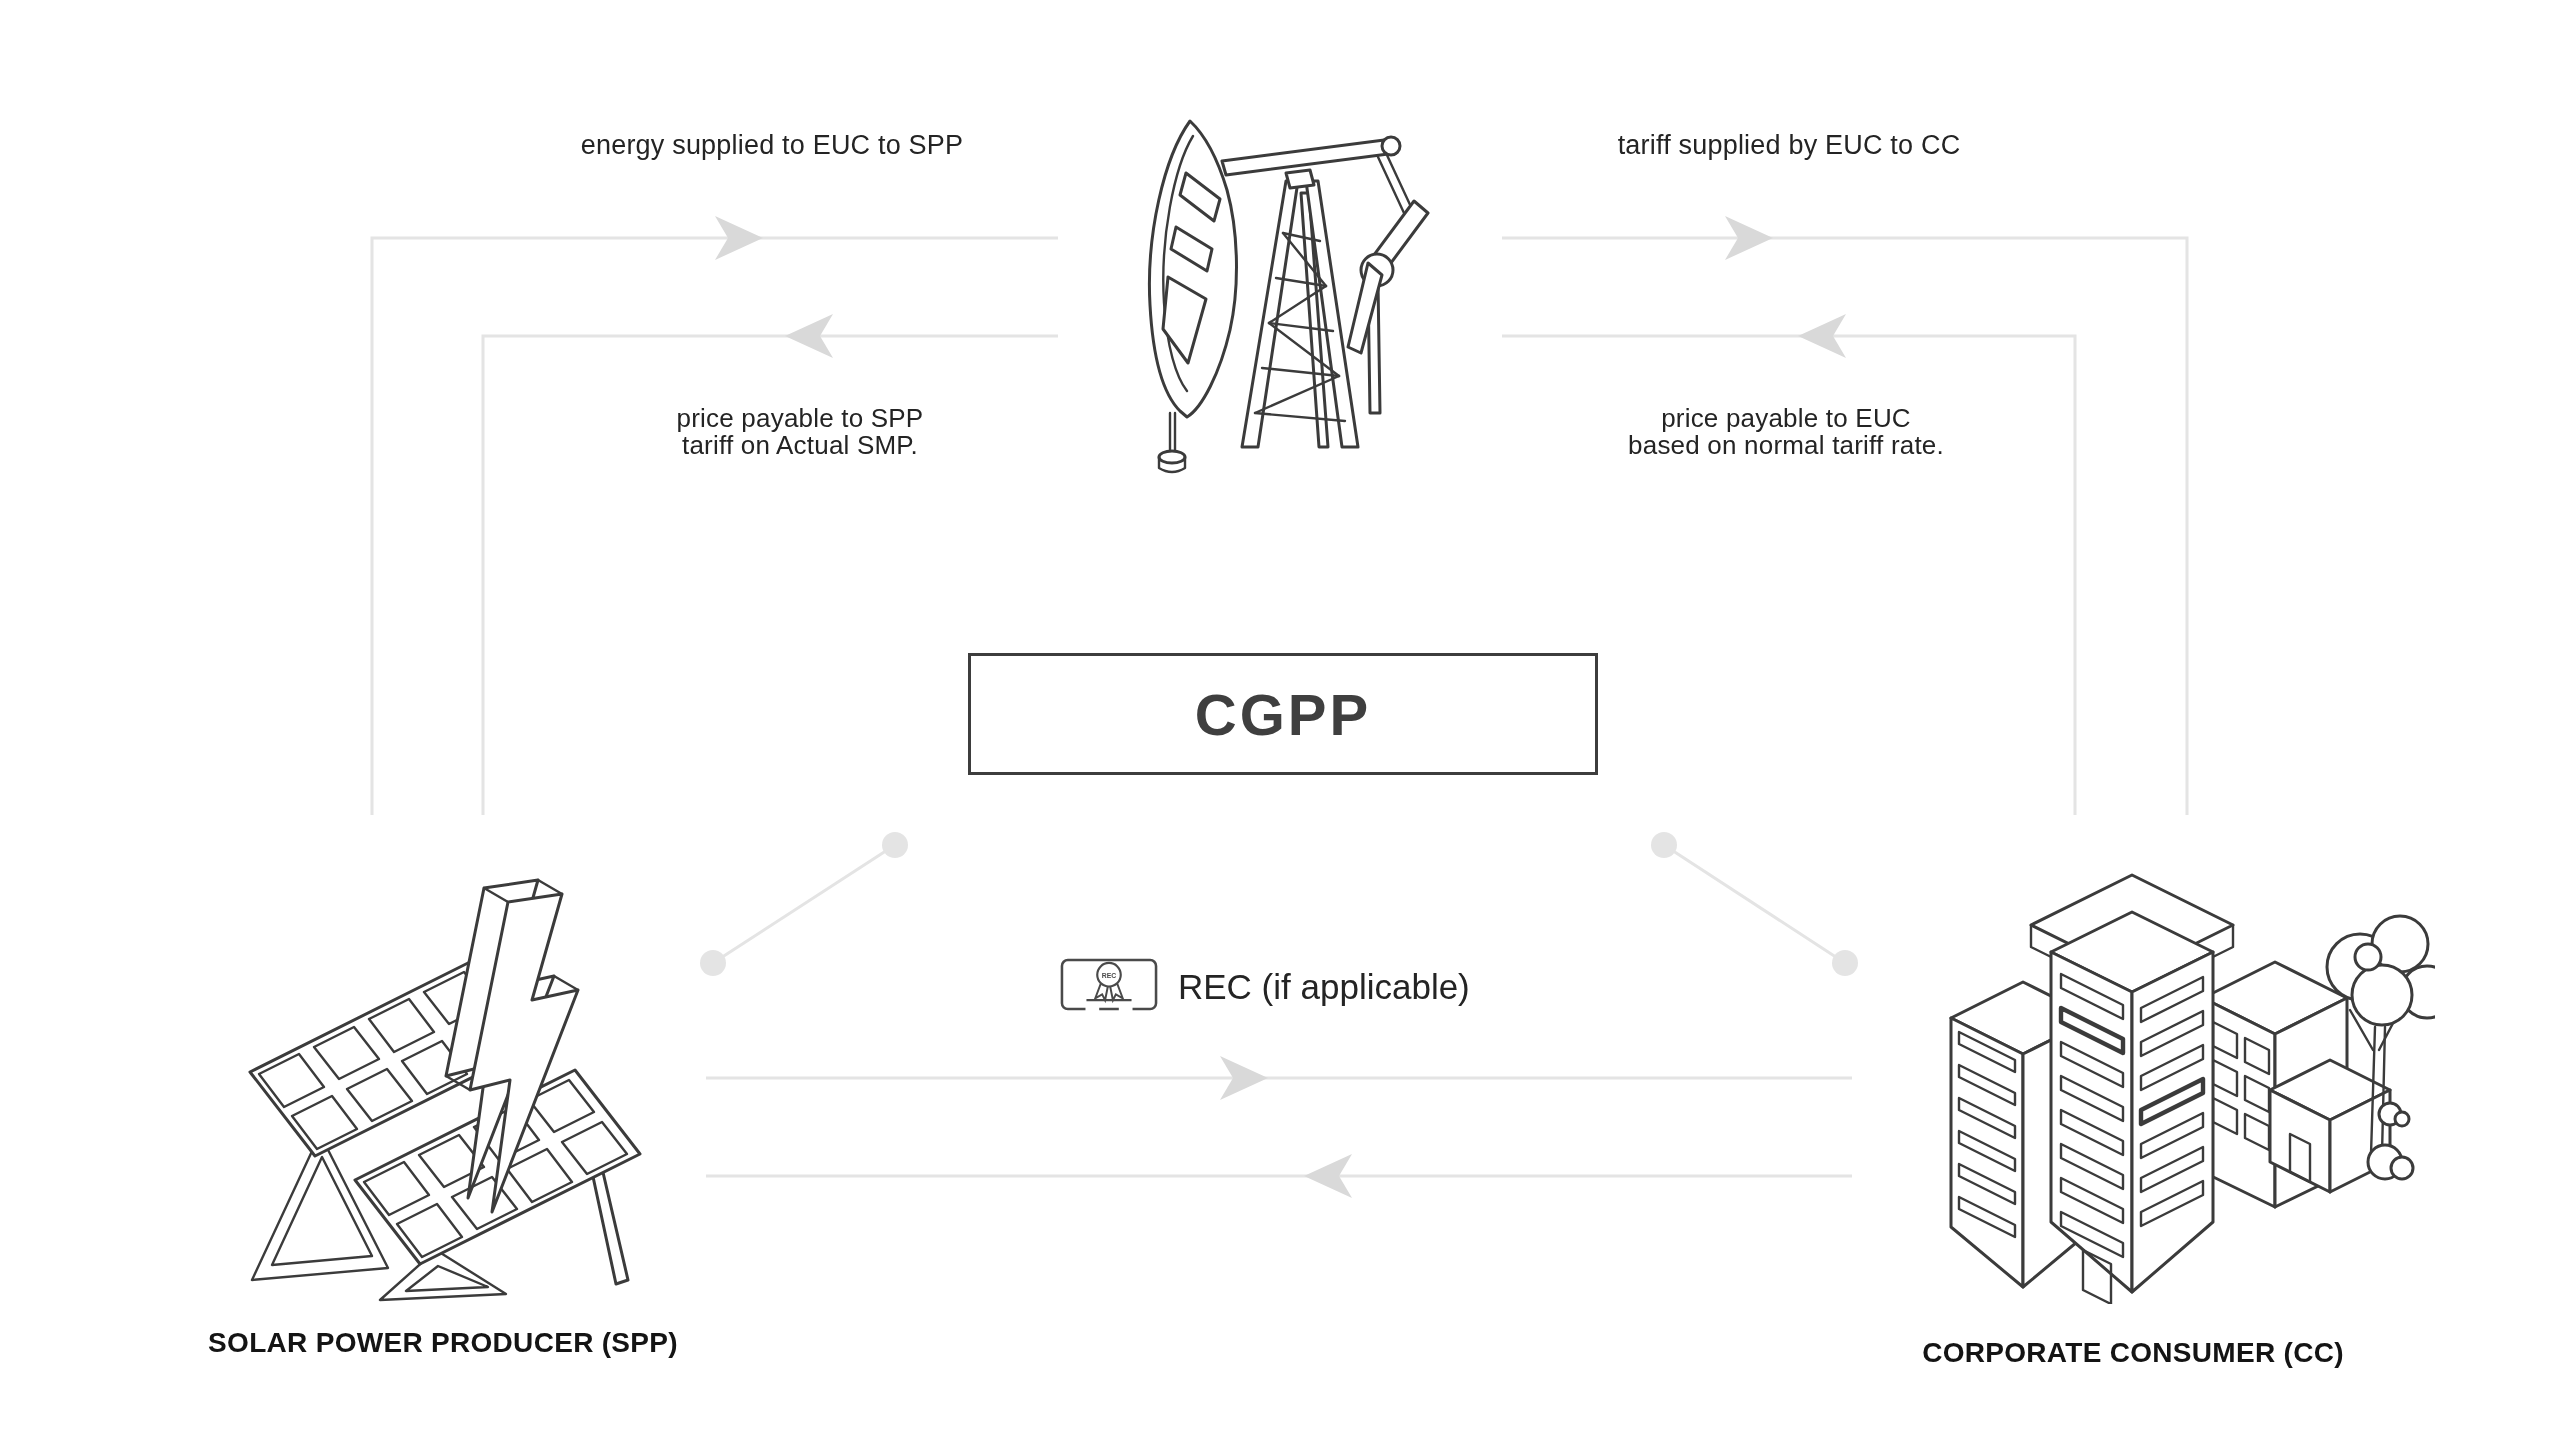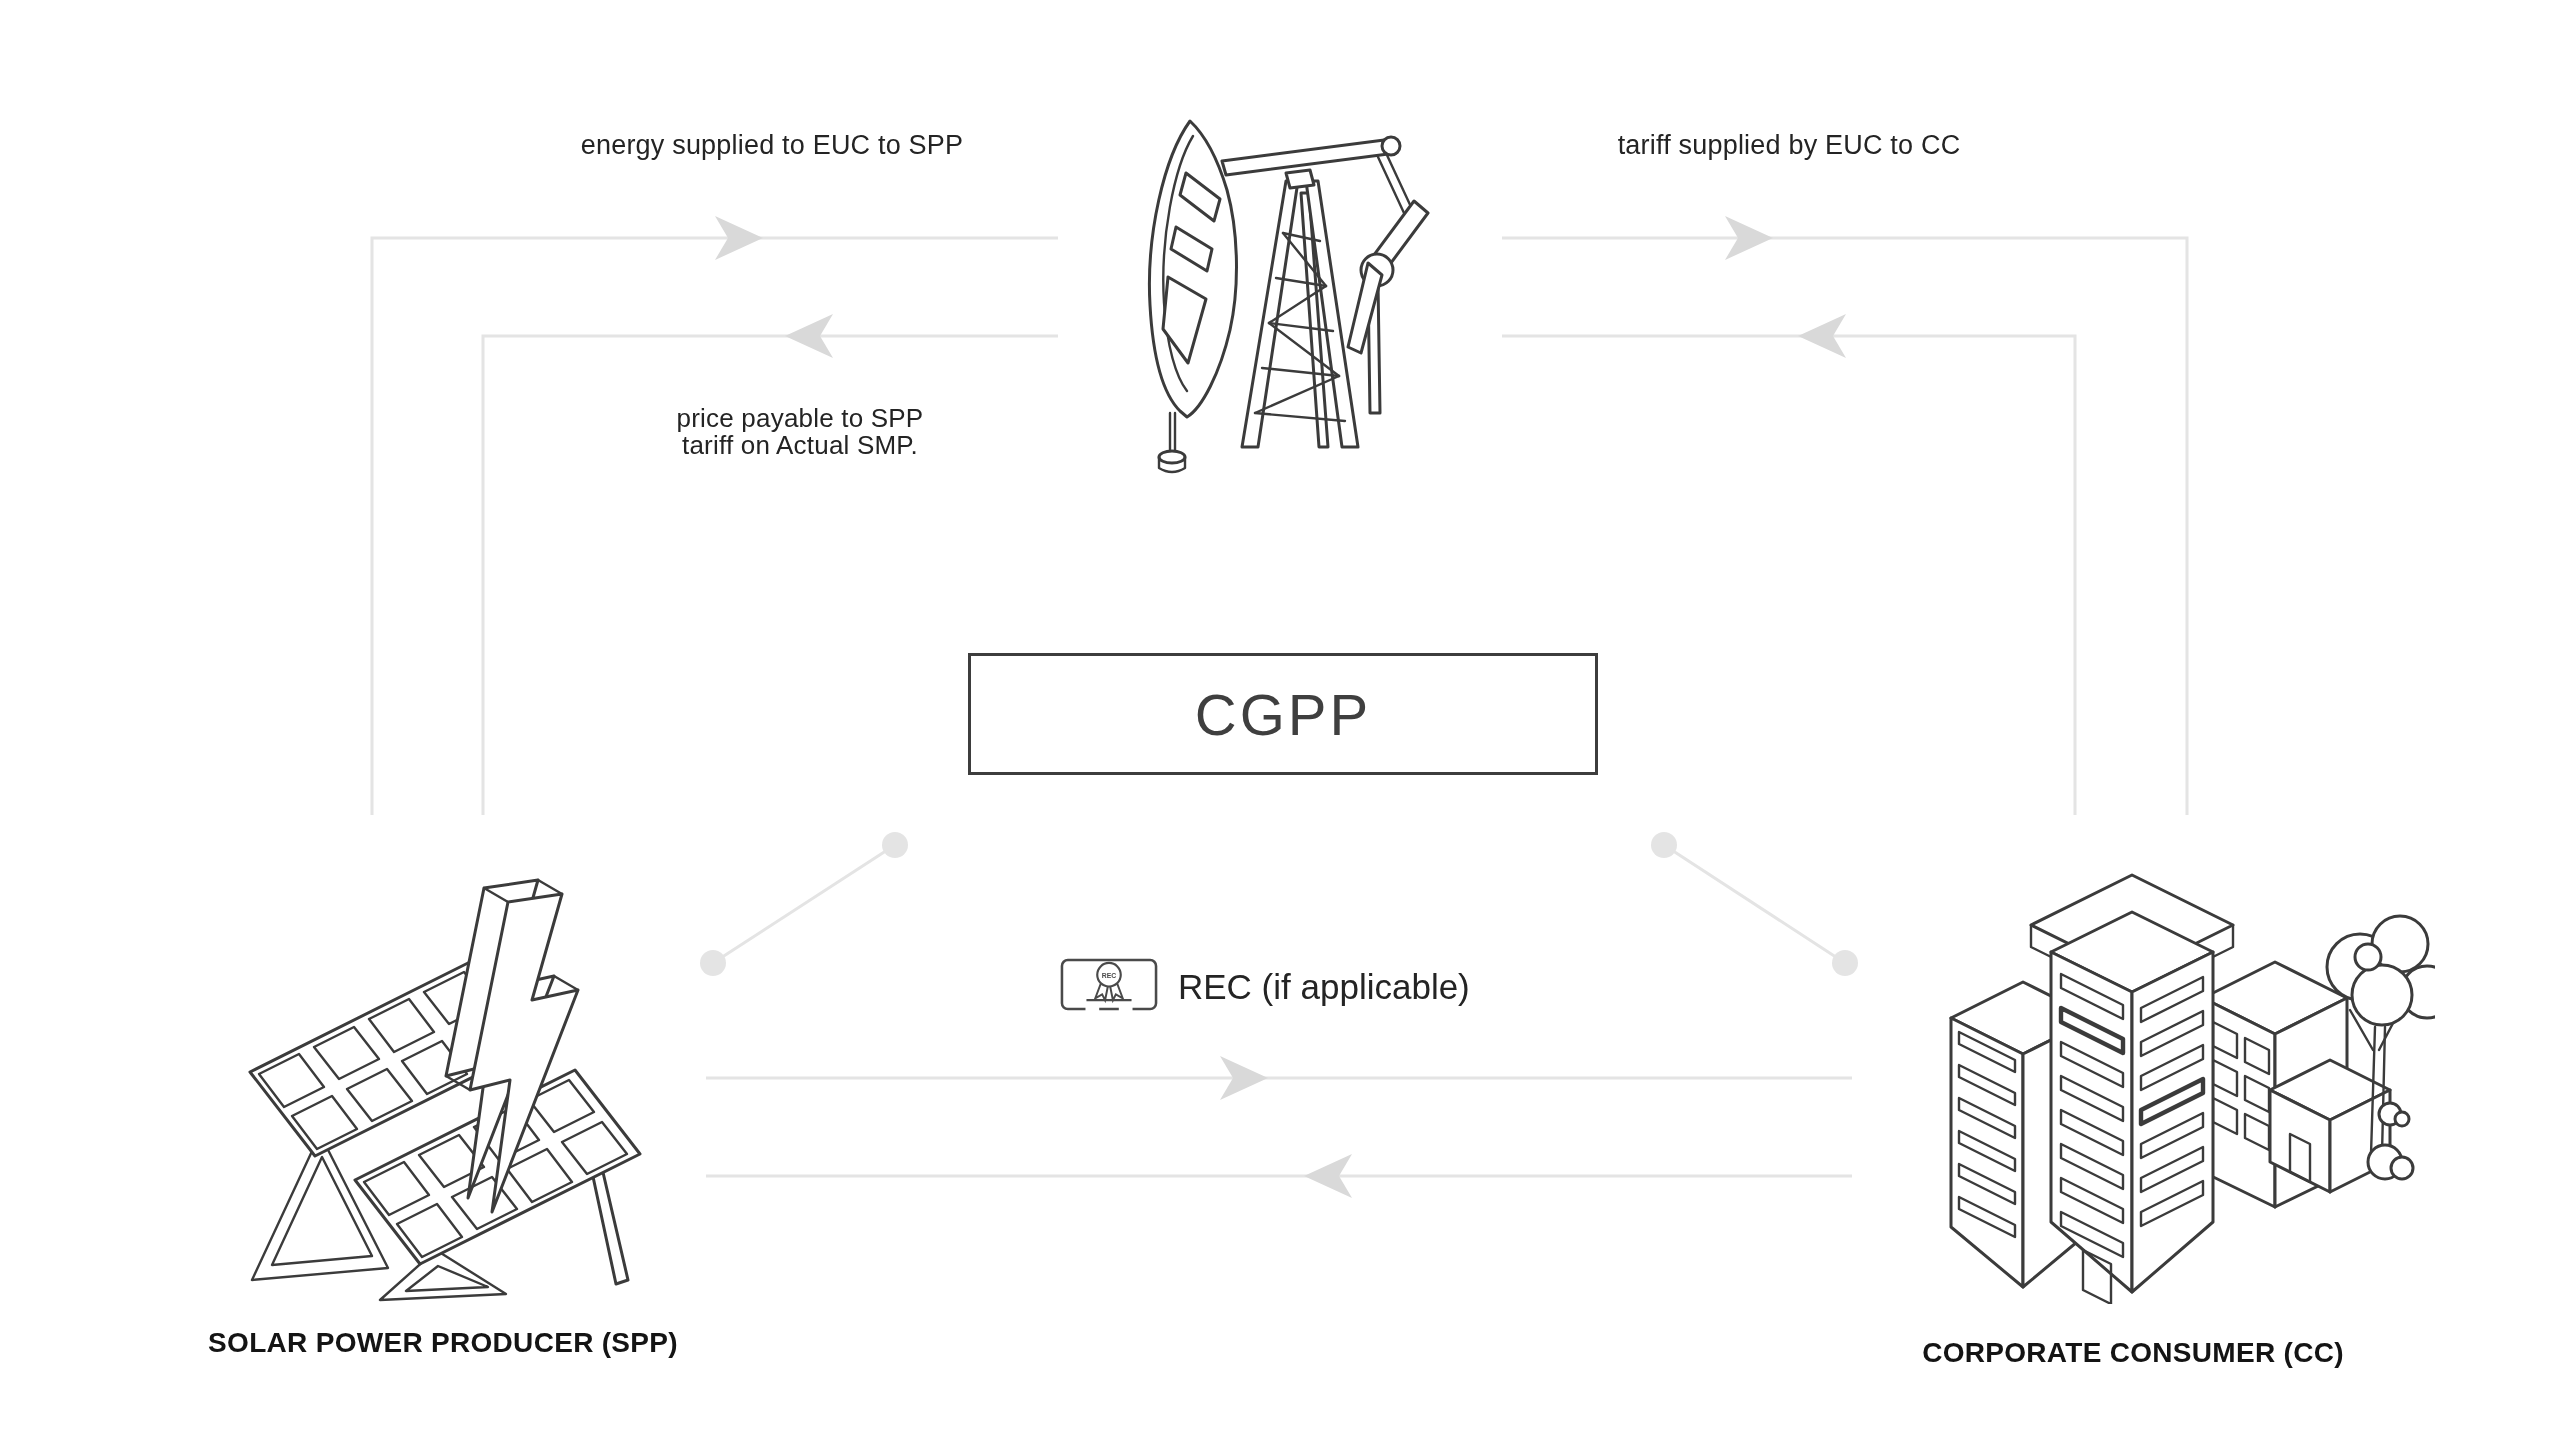--- a/index.html
+++ b/index.html
@@ -17,21 +17,21 @@
     position:absolute;transform:translateX(-50%);
     font-size:28px;line-height:32px;font-weight:700;color:#141414;text-align:center;white-space:nowrap;
     letter-spacing:.3px;
   }
   .cgpp-box{
     position:absolute;left:968px;top:653px;width:630px;height:122px;
     border:3px solid #3d3d3d;box-sizing:border-box;background:#ffffff;
     display:flex;align-items:center;justify-content:center;
   }
   .cgpp-text{
-    font-size:58px;font-weight:400;color:#3f3f3f;letter-spacing:3px;
+    font-size:58px;font-weight:700;color:#3f3f3f;letter-spacing:3px;
   }
   .rec-row-text{
     position:absolute;left:1178px;top:970px;height:34px;
     font-size:35px;line-height:34px;color:#242424;white-space:nowrap;
   }
   svg{display:block;}
   .art{stroke:#3b3b3b;stroke-width:3;fill:#ffffff;stroke-linejoin:round;stroke-linecap:round;}
   .art-line{stroke:#3b3b3b;stroke-width:2.4;fill:none;stroke-linejoin:round;stroke-linecap:round;}
   .art-thick{stroke:#3b3b3b;stroke-width:4.4;fill:#ffffff;stroke-linejoin:round;}
   .conn{stroke:#e4e4e4;stroke-width:3;fill:none;}
@@ -255,20 +255,24 @@
 
   <div class="flow-label" style="left:1789px;top:129px;">
     <span>tariff supplied by EUC to CC</span>
   </div>
 
   <div class="flow-label" style="left:800px;top:405px;font-size:26px;line-height:27px;">
     <span style="display:block">price payable to SPP</span>
     <span style="display:block">tariff on Actual SMP.</span>
   </div>
 
+  <div class="flow-label" style="left:1786px;top:405px;font-size:26px;line-height:27px;">
+    <span style="display:block">price payable to EUC</span>
+    <span style="display:block">based on normal tariff rate.</span>
+  </div>
 
 
   <div class="cgpp-box">
     <span class="cgpp-text">CGPP</span>
   </div>
 
   <div class="rec-row-text">
     <span>REC (if applicable)</span>
   </div>
 

